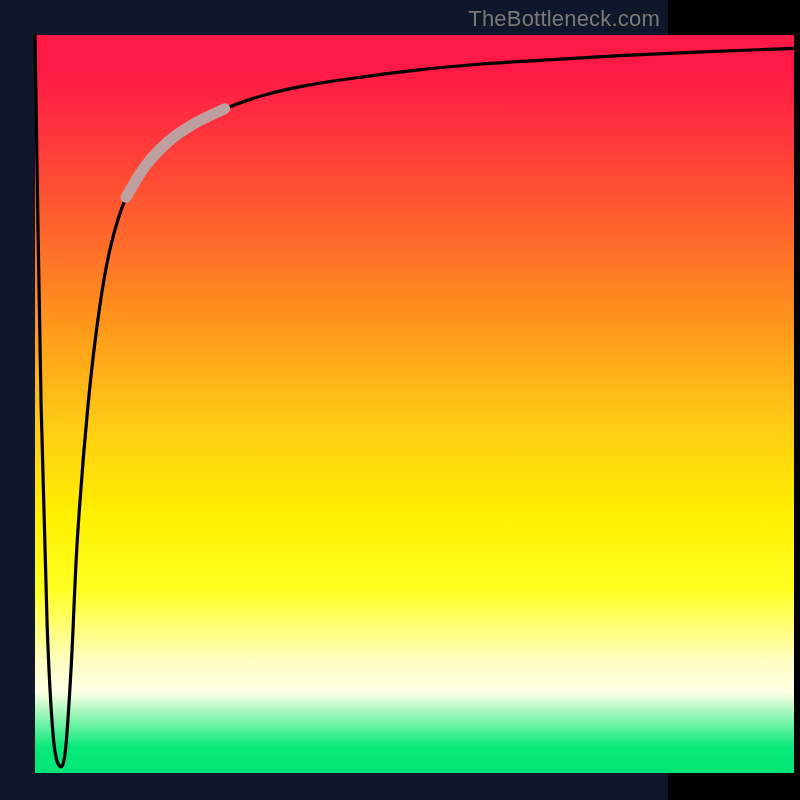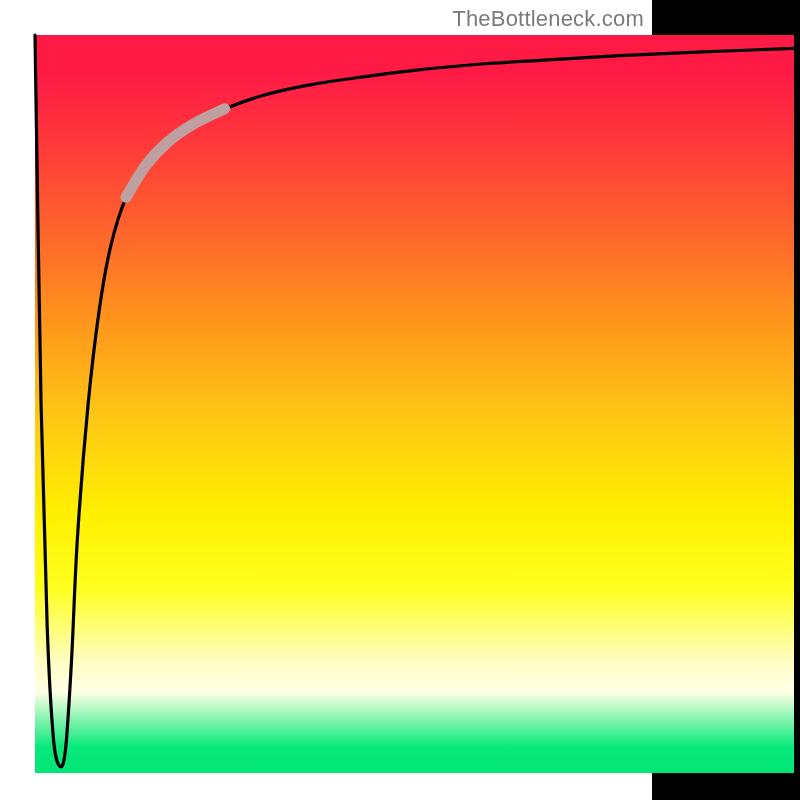--- a/index.html
+++ b/index.html
@@ -10,21 +10,22 @@
     background: #000;
     font-family: Arial, Helvetica, sans-serif;
     overflow: hidden;
   }
   .frame {
     position: absolute;
     top: 0;
     left: 0;
     width: 652px;
     height: 800px;
-    background: #ffffff;
+    background: #0f172a;
+    padding-left: 16px;
   }
   .plot {
     position: absolute;
     top: 35px;
     left: 35px;
     width: 759px;
     height: 738px;
     background: linear-gradient(to bottom,
       #ff1a46 0%,
       #ff1a46 5%,

